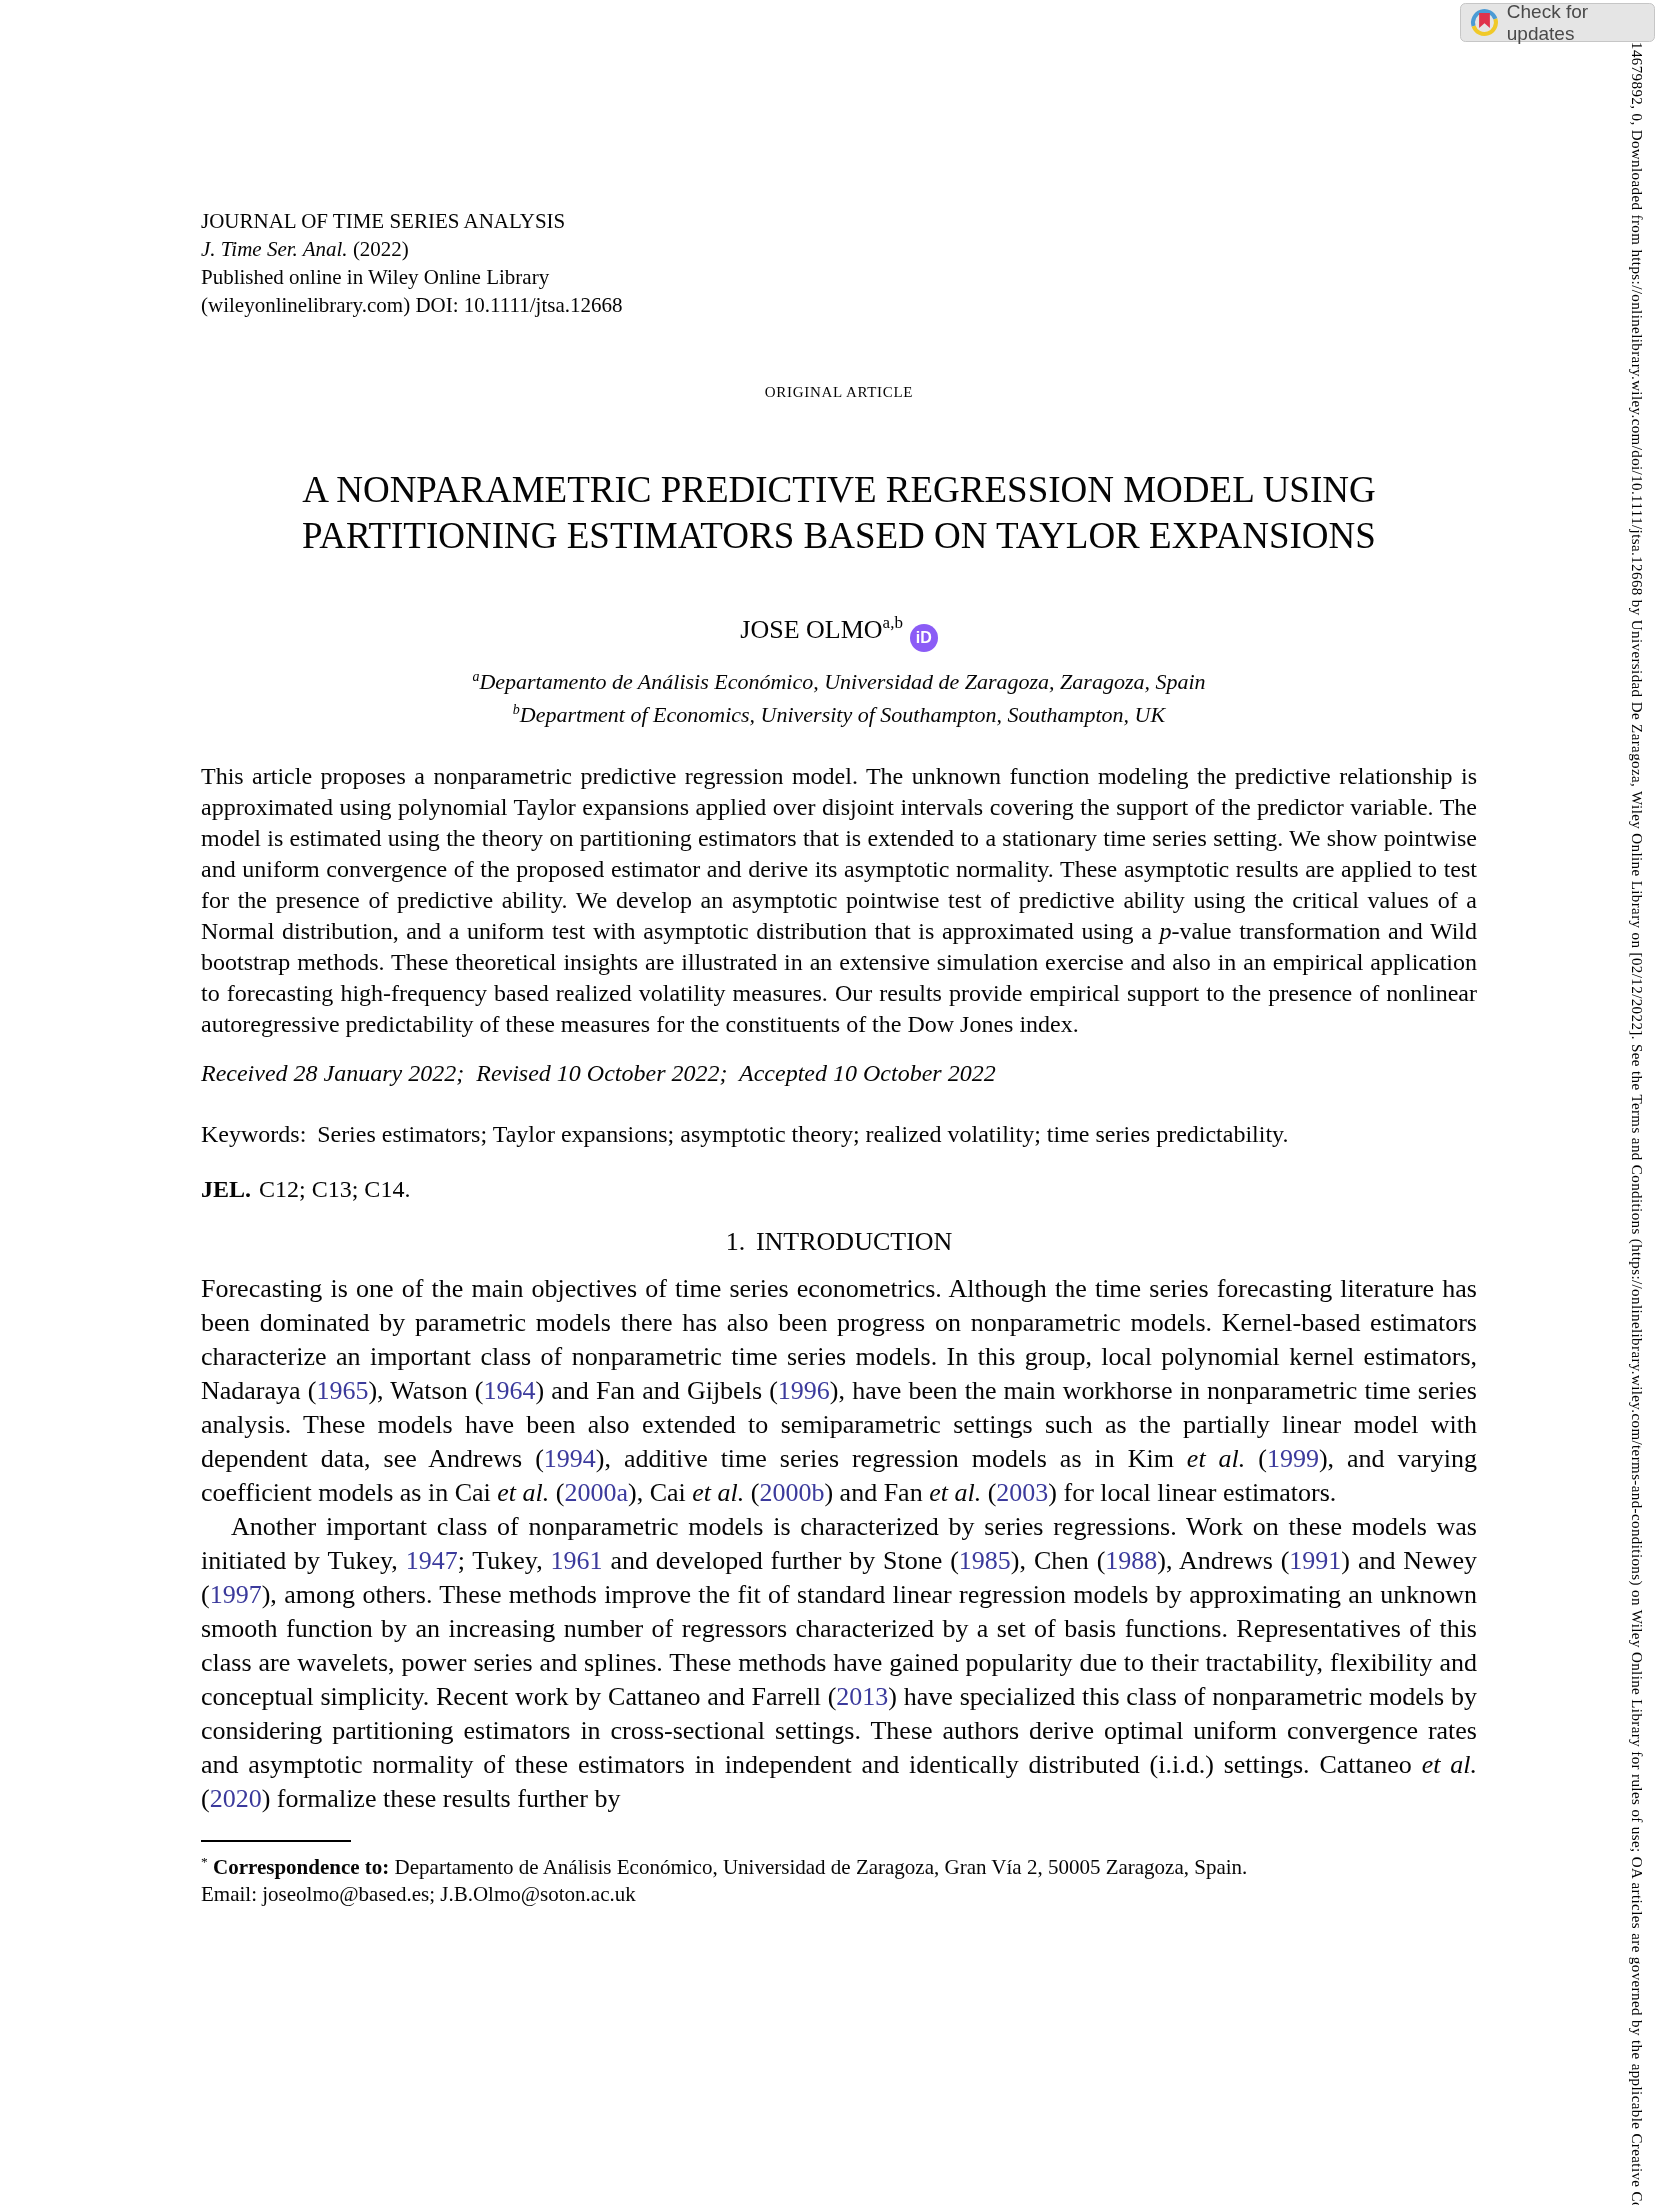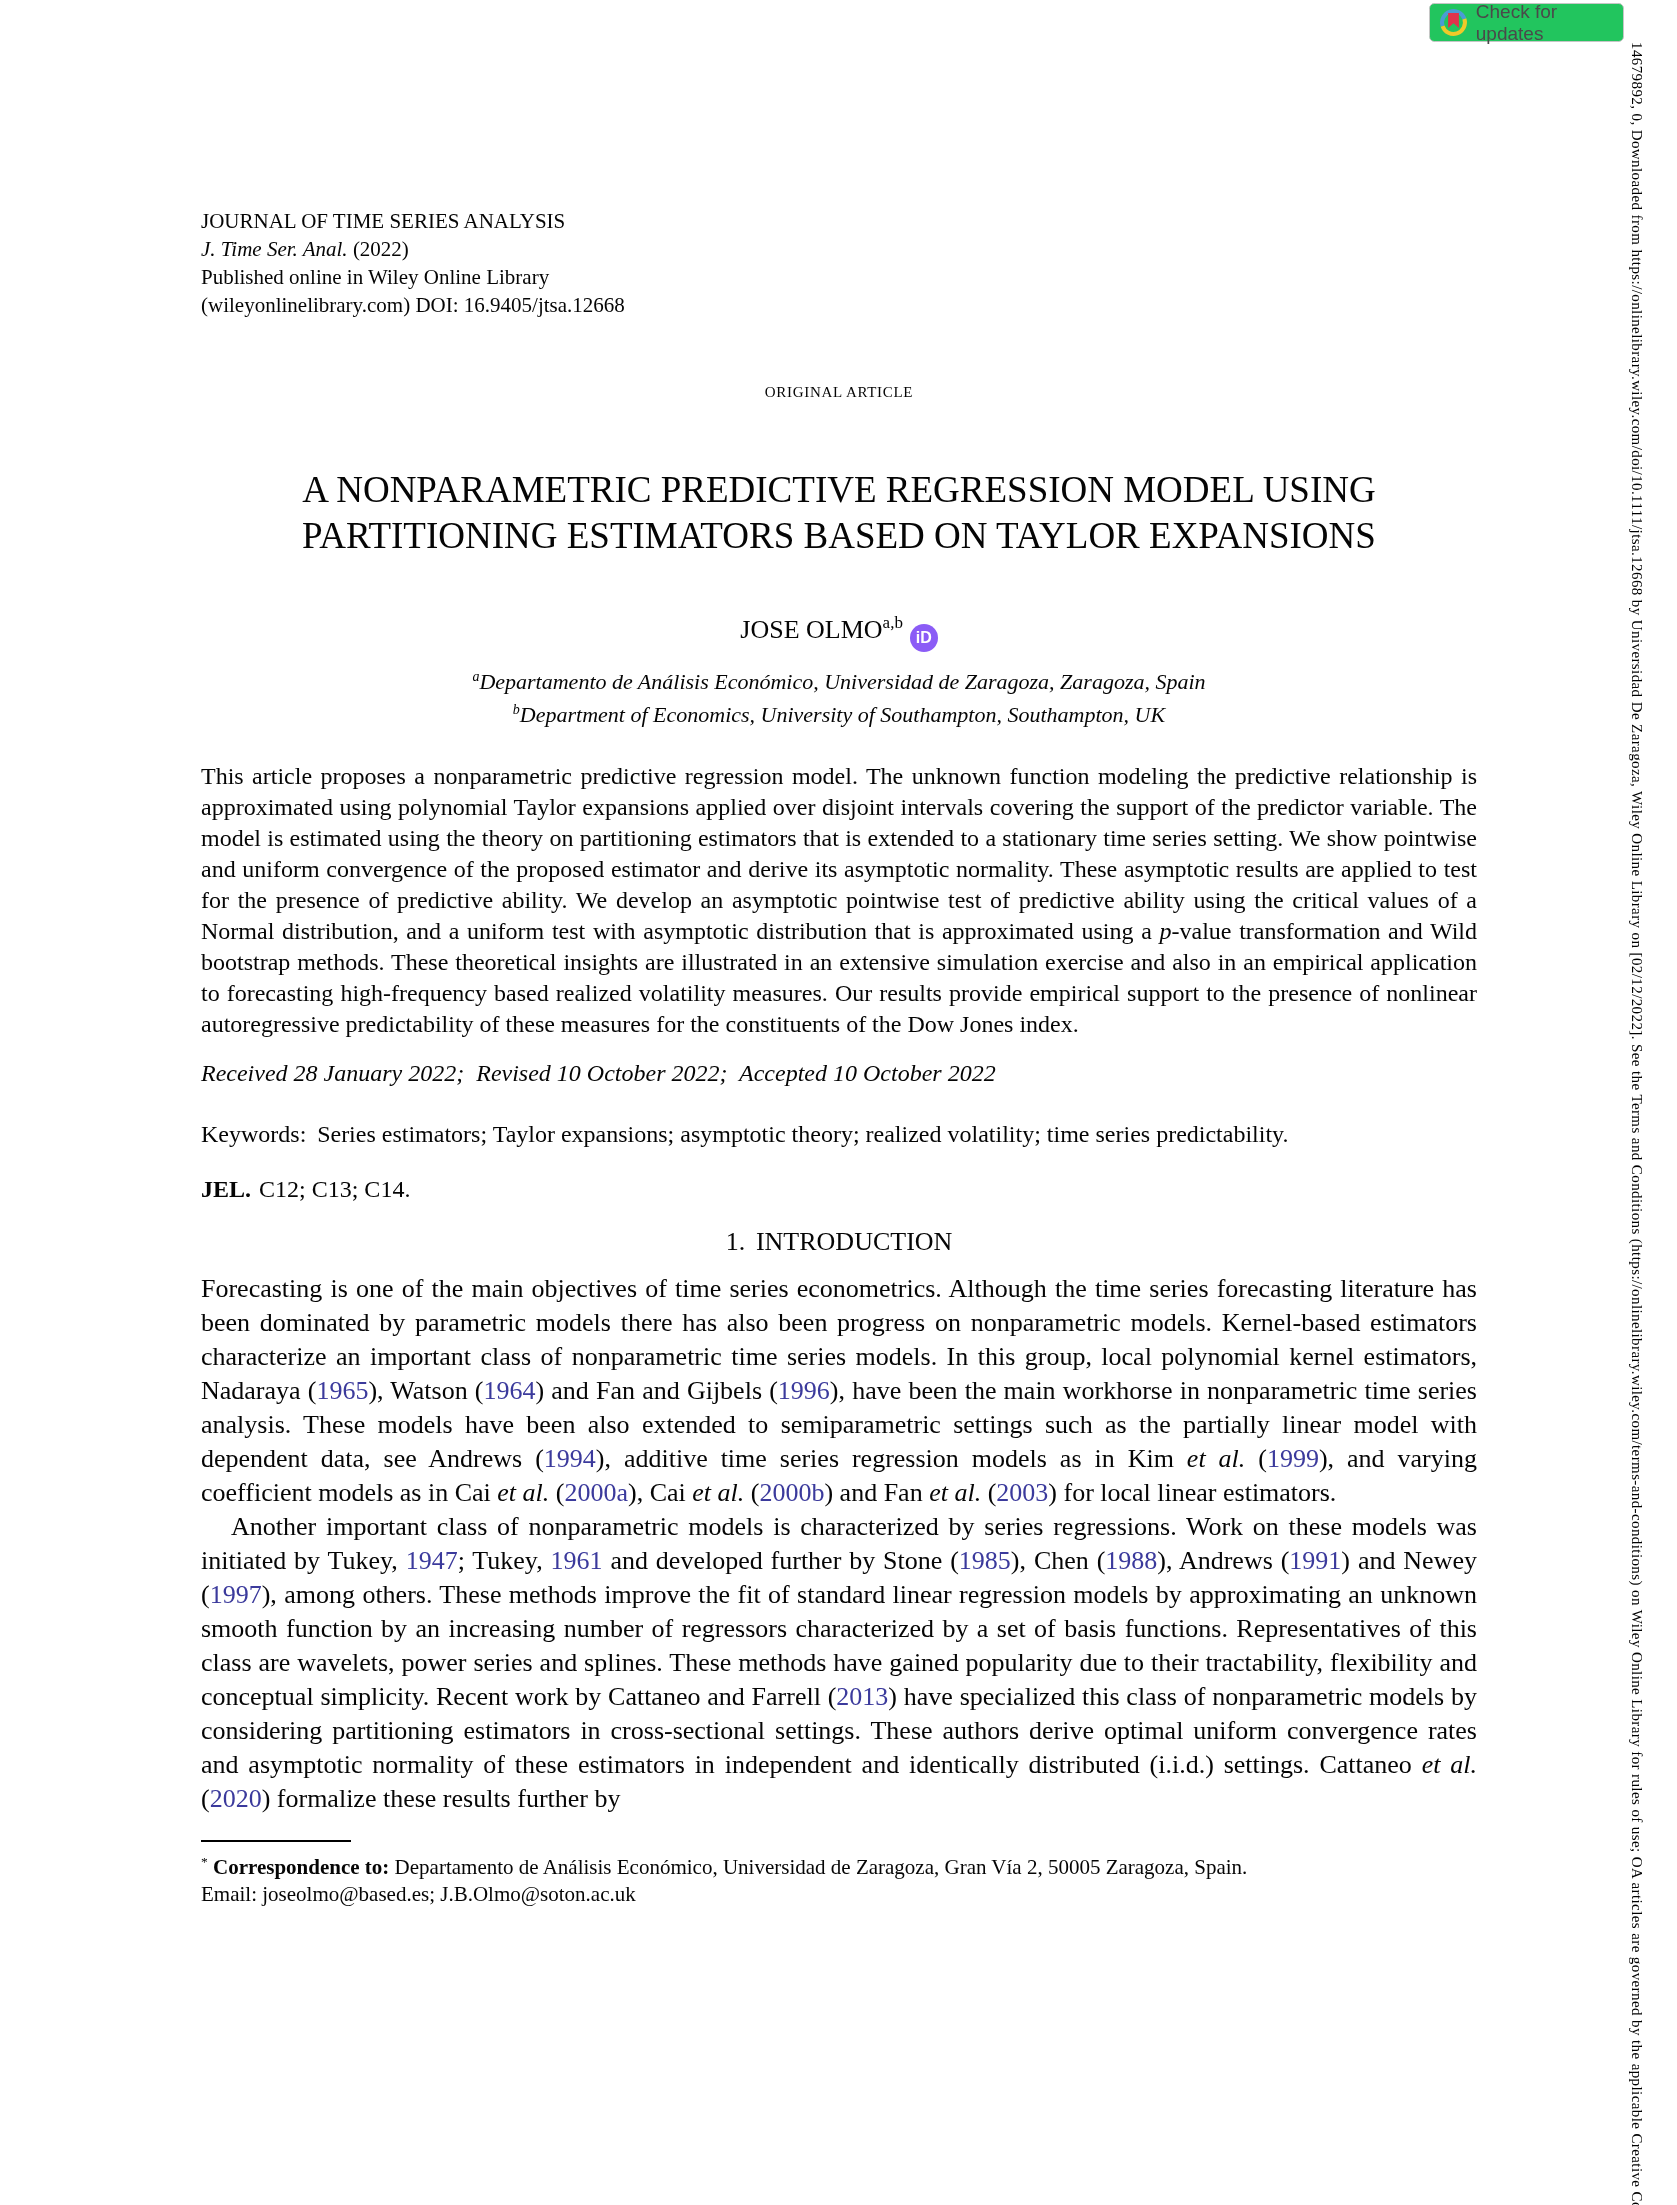--- a/index.html
+++ b/index.html
@@ -50,22 +50,22 @@
   .seg-i { font-style:italic; }
 
   .footnote-rule { margin-top:24px; width:150px; border:none; border-top:2px solid #000; height:0; }
   .footnote { margin-top:6.8px; font-size:21px; line-height:27px; }
   .footnote sup { font-size:13.5px; }
   .fn-label { font-weight:bold; }
 
   .copyright { margin-top:32px; font-size:22px; }
 
   .update-badge {
-    position:absolute; left:1429px; top:3.4px; width:195px; height:39px;
-    background:#22c55e; border:1.4px solid #c6c6c6; border-radius:5.4px;
+    position:absolute; left:1460px; top:3.4px; width:195px; height:39px;
+    background:#e5e5e5; border:1.4px solid #c6c6c6; border-radius:5.4px;
     display:flex; align-items:center; padding:0 8px; box-sizing:border-box; gap:6.8px;
     font-family:"Liberation Sans", sans-serif; font-size:19px; color:#4a4a4a;
     cursor:pointer;
   }
   .update-badge svg { flex:0 0 auto; }
 
   .sidebar-text {
     position:absolute; left:1628px; top:42px; height:2131px;
     writing-mode:vertical-rl; white-space:nowrap;
     font-family:"Liberation Serif", serif; font-size:15px; letter-spacing:0.4px; color:#000;
@@ -88,21 +88,21 @@
   </div>
 
   <div class="sidebar-text">14679892, 0, Downloaded from https://onlinelibrary.wiley.com/doi/10.1111/jtsa.12668 by Universidad De Zaragoza, Wiley Online Library on [02/12/2022]. See the Terms and Conditions (https://onlinelibrary.wiley.com/terms-and-conditions) on Wiley Online Library for rules of use; OA articles are governed by the applicable Creative Commons License</div>
 
   <div class="content">
 
     <div class="header-block">
       <div>JOURNAL OF TIME SERIES ANALYSIS</div>
       <div><span class="hdr-italic">J. Time Ser. Anal.</span><span> (2022)</span></div>
       <div>Published online in Wiley Online Library</div>
-      <div>(wileyonlinelibrary.com) DOI: 16.9405/jtsa.12668</div>
+      <div>(wileyonlinelibrary.com) DOI: 10.1111/jtsa.12668</div>
     </div>
 
     <div class="article-type">ORIGINAL ARTICLE</div>
 
     <h1 class="title">
       <span>A NONPARAMETRIC PREDICTIVE REGRESSION MODEL USING</span><br>
       <span>PARTITIONING ESTIMATORS BASED ON TAYLOR EXPANSIONS</span>
     </h1>
 
     <div class="author-line">

